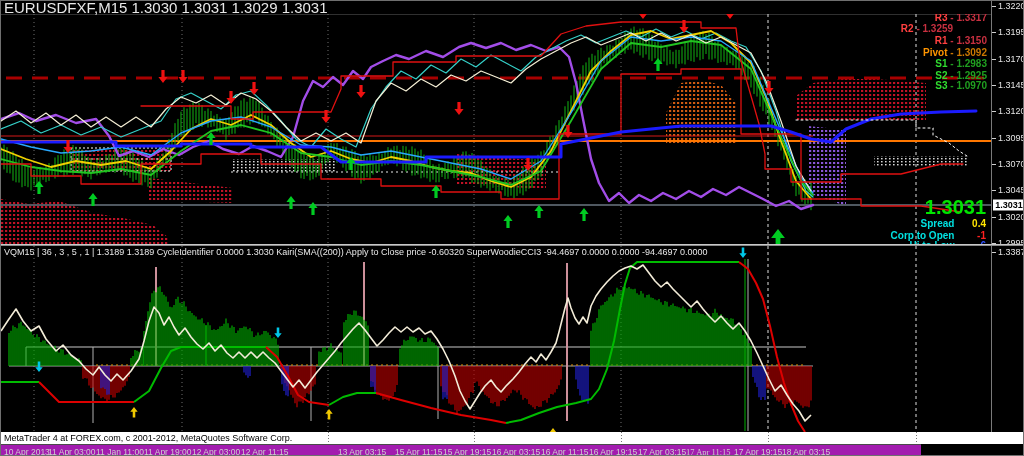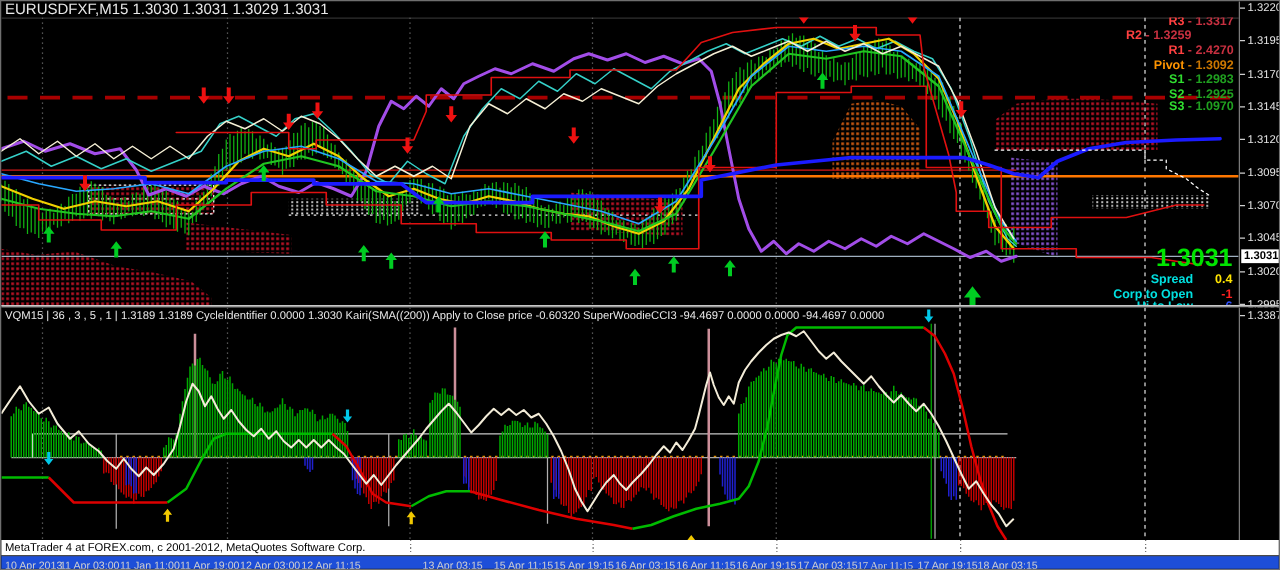--- a/index.html
+++ b/index.html
@@ -1,20 +1,20 @@
 <!DOCTYPE html>
 <html><head>
 <meta charset="utf-8">
 <style>
   html,body{margin:0;padding:0;background:#3c3c3c;}
   #screen{position:relative;width:1024px;height:456px;background:#000;
     font-family:"Liberation Sans",sans-serif;overflow:hidden;
     border:1px solid #6f6f6f;box-sizing:border-box;}
   .abs{position:absolute;}
-  #titlebar{left:0;top:0;width:990px;height:13px;color:#e8e8e8;font-size:12px;
+  #titlebar{left:0;top:0;width:990px;height:13px;color:#e8e8e8;font-size:15px;
     line-height:13px;padding-left:3px;border-bottom:1px solid #303030;white-space:nowrap;}
   #mainpanel{left:0;top:13px;width:990px;height:230px;overflow:hidden;}
   #mainsvg{position:absolute;left:0;top:0;}
   #pivotbox{position:absolute;right:4px;top:0;width:120px;}
   .pivrow{position:absolute;right:0;width:120px;text-align:right;font-size:10px;
     font-weight:bold;white-space:nowrap;letter-spacing:0;}
   #overlaybox{position:absolute;right:5px;top:0;width:230px;text-align:right;}
   .ovrow{position:absolute;right:0;width:230px;font-size:10px;font-weight:bold;white-space:nowrap;text-align:right;}
   .ovval{display:inline-block;min-width:26px;text-align:right;}
   #bigprice{position:absolute;right:0;top:183px;font-size:20px;line-height:20px;font-weight:bold;color:#00e400;}
@@ -26,21 +26,21 @@
     font-size:9px;font-weight:bold;text-align:center;line-height:11px;transform:translateY(-50%);}
   #sep{left:0;top:243px;width:1024px;height:2px;background:#8a8a8a;border-top:1px solid #c8c8c8;box-sizing:border-box;}
   #subpanel{left:0;top:245px;width:990px;height:186px;overflow:hidden;}
   #sublabel{position:absolute;left:3px;top:1px;width:984px;color:#e8e8e8;font-size:9px;
     white-space:nowrap;overflow:hidden;z-index:5;}
   #subsvg{position:absolute;left:0;top:0;}
   #statusbar{left:0;top:431px;width:1024px;height:12px;background:#ffffff;color:#000;
     font-size:9px;line-height:12px;padding-left:3px;box-sizing:border-box;}
   .statdot{position:absolute;top:0;width:1px;height:12px;
     background:repeating-linear-gradient(#777 0 1px,transparent 1px 3px);}
-  #timeaxis{left:0;top:443px;width:1024px;height:13px;background:#1d4ed8;border-top:1px solid #4a4a4a;box-sizing:border-box;}
+  #timeaxis{left:0;top:443px;width:920px;height:13px;background:#a21caf;border-top:1px solid #4a4a4a;box-sizing:border-box;}
   .tlabel{position:absolute;top:2px;color:#cfcfcf;font-size:8.5px;white-space:nowrap;}
 </style>
 </head>
 <body>
 
 <div id="screen">
 
   <div id="titlebar" class="abs">
     <span>EURUSDFXF,M15  1.3030 1.3031 1.3029 1.3031</span>
   </div>
@@ -392,21 +392,21 @@
         <polygon points="581.4,220 584.6,220 584.6,213 587.6,213 583,207 578.4,213 581.4,213" fill="#00cc22"></polygon>
         <polygon points="655.4,70 658.6,70 658.6,63 661.6,63 657,57 652.4,63 655.4,63" fill="#00cc22"></polygon>
         <polygon points="774.6,247.5 779.4,247.5 779.4,237 783.9,237 777,228 770.1,237 774.6,237" fill="#00cc22"></polygon>
       </g>
   </svg>
 
   <div id="mainpanel" class="abs">
     <div id="pivotbox">
         <div class="pivrow" style="top: -2px;"><span style="color: rgb(255, 64, 64);">R3 </span><span style="color: rgb(200, 48, 64);">- 1.3317</span></div>
         <div class="pivrow" style="top: 9px; text-align: center;"><span style="color: rgb(255, 64, 64);">R2 </span><span style="color: rgb(200, 48, 64);">- 1.3259</span></div>
-        <div class="pivrow" style="top: 21px;"><span style="color: rgb(255, 64, 64);">R1 </span><span style="color: rgb(200, 48, 64);">- 2.4270</span></div>
+        <div class="pivrow" style="top: 21px;"><span style="color: rgb(255, 64, 64);">R1 </span><span style="color: rgb(200, 48, 64);">- 1.3150</span></div>
         <div class="pivrow" style="top: 33px;"><span style="color: rgb(255, 149, 0);">Pivot </span><span style="color: rgb(204, 119, 0);">- 1.3092</span></div>
         <div class="pivrow" style="top: 44px;"><span style="color: rgb(48, 221, 48); text-align: right;">S1 </span><span style="color: rgb(32, 160, 32);">- 1.2983</span></div>
         <div class="pivrow" style="top: 56px;"><span style="color: rgb(48, 221, 48);">S2 </span><span style="color: rgb(32, 160, 32);">- 1.2925</span></div>
         <div class="pivrow" style="top: 66px;"><span style="color: rgb(48, 221, 48);">S3 </span><span style="color: rgb(32, 160, 32);">- 1.0970</span></div>
       </div>
     <div id="overlaybox">
       <div id="bigprice">1.3031</div>
       <div class="ovrow" style="top:204px">
         <span style="color:#00e0e0">Spread</span>&nbsp;
         <span class="ovval" style="color:#ffe400">0.4</span>

